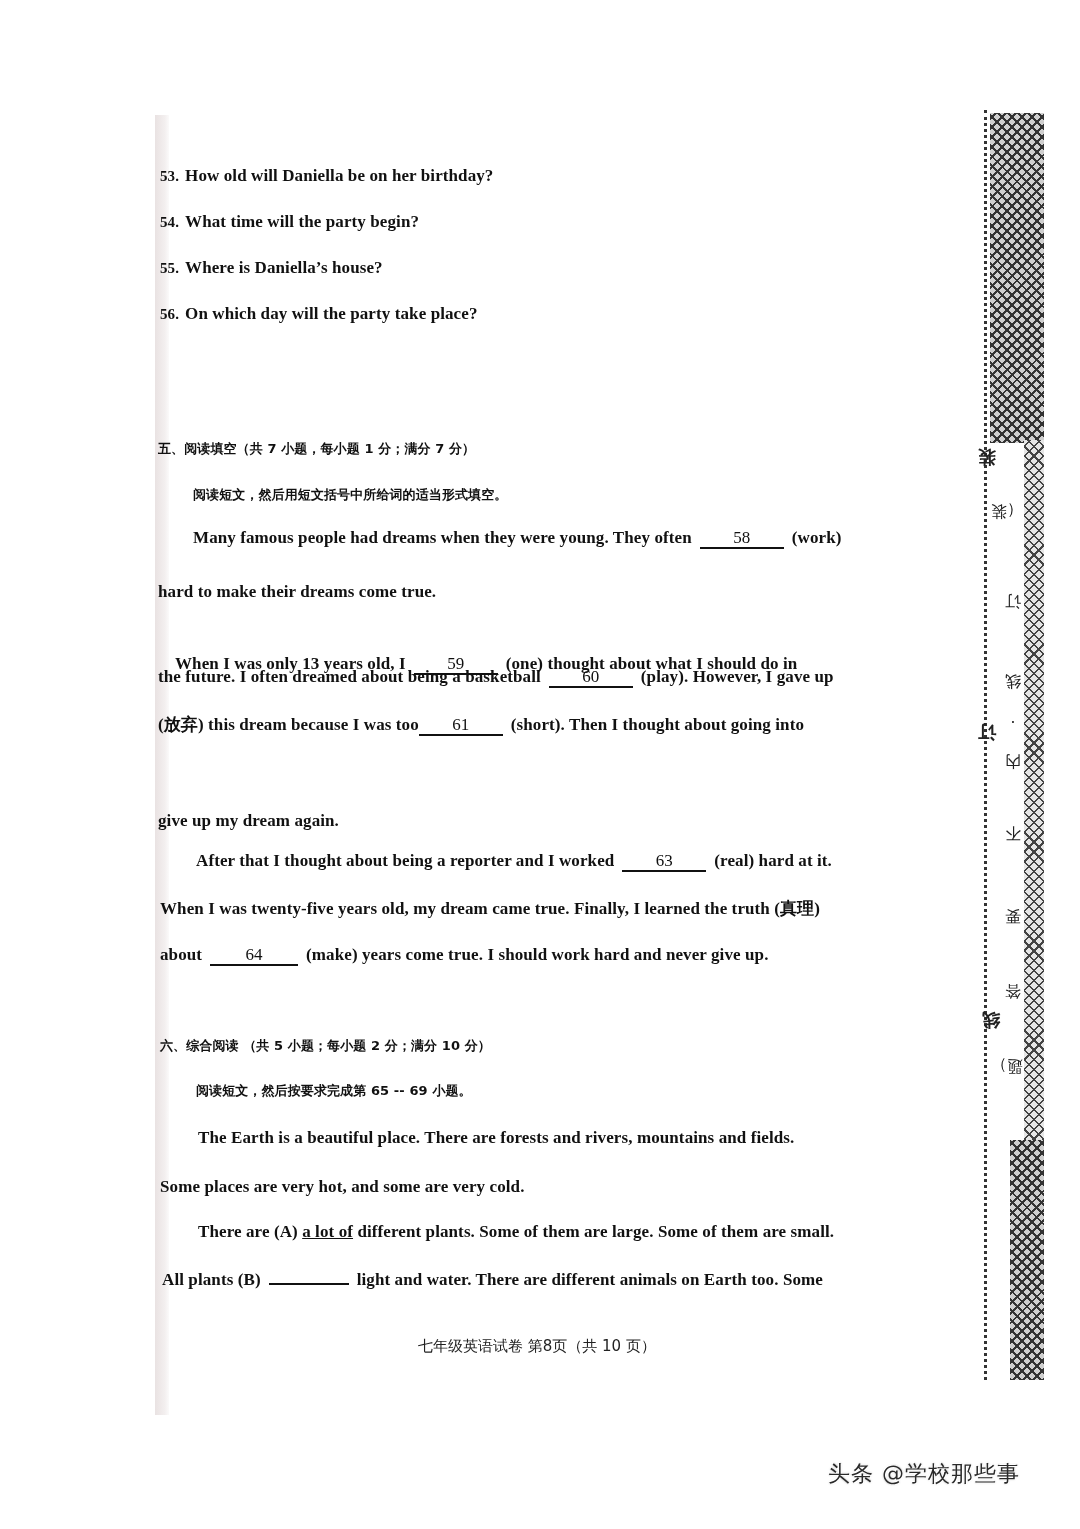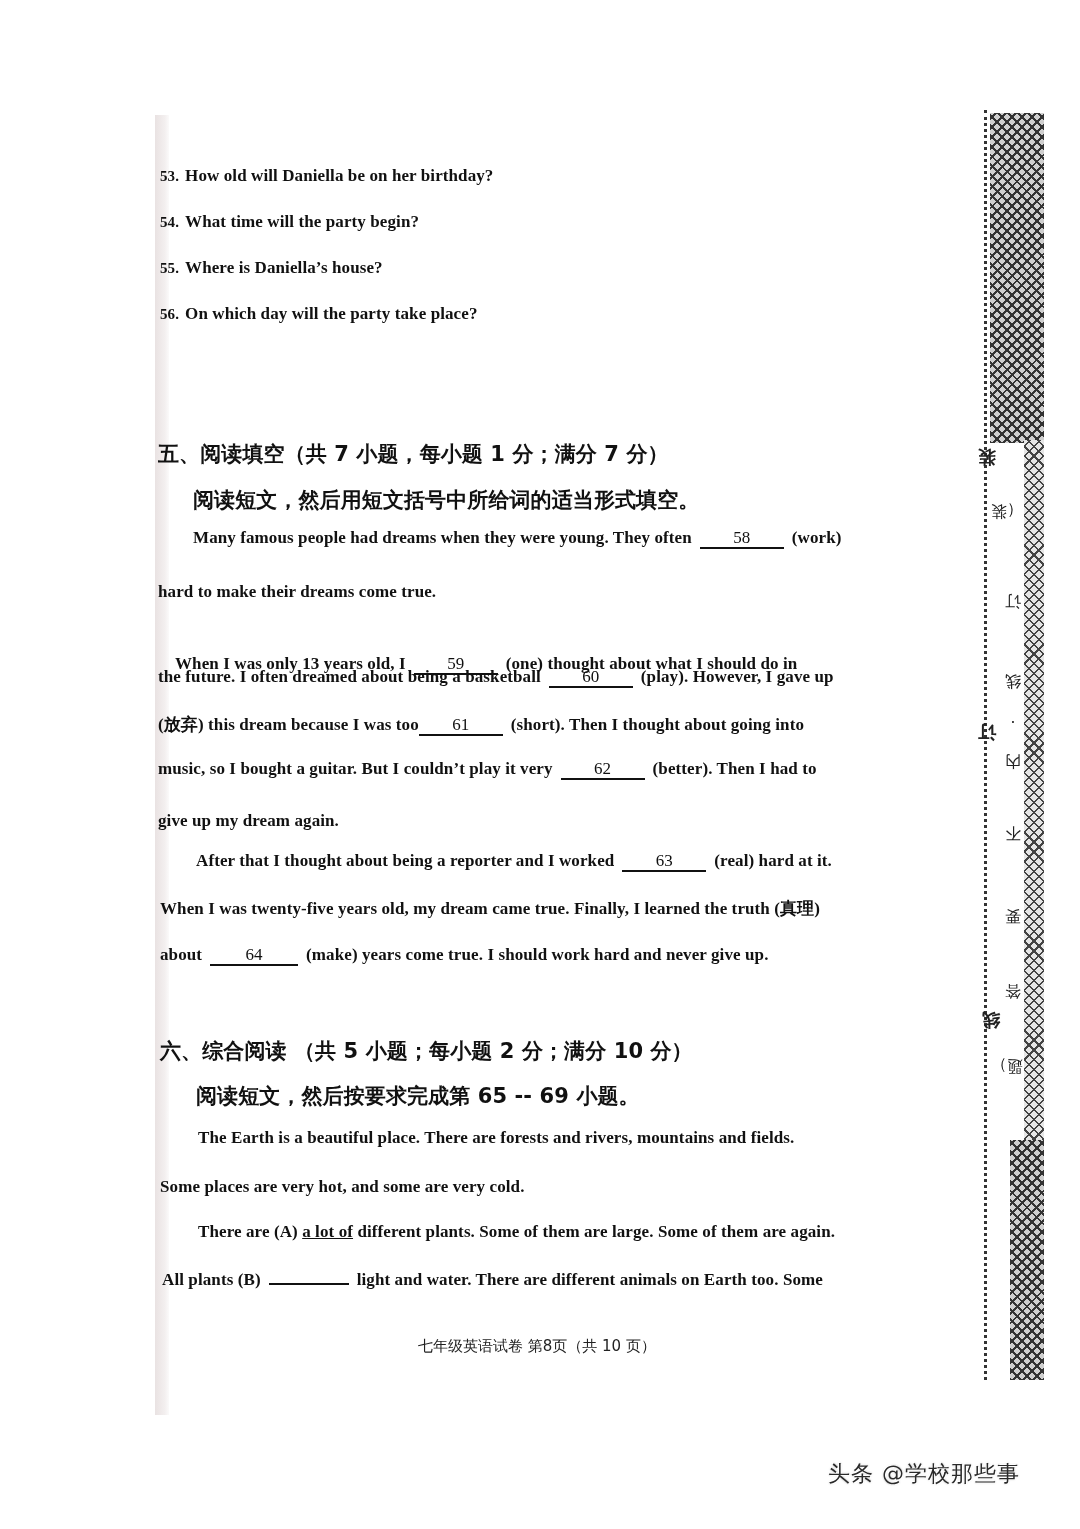--- a/index.html
+++ b/index.html
@@ -9,21 +9,21 @@
       font-family:"Liberation Serif", "DejaVu Serif", serif;
       color:#111;
     }
     .scan-shadow {
       position:absolute; left:155px; top:115px; width:14px; height:1300px;
       background:linear-gradient(90deg,#e9e2e2,#f3efef 70%,#fbfafa);
     }
     .page { position:absolute; left:0; top:0; width:1080px; height:1529px; }
     .line { position:absolute; white-space:nowrap; font-weight:bold; font-size:17px; letter-spacing:0.1px; }
     .qnum { font-size:15px; margin-right:6px; }
-    .cn { font-family:"DejaVu Sans", sans-serif; font-weight:bold; font-size:21px; }
+    .cn { font-family:"DejaVu Sans", sans-serif; font-weight:bold; font-size:13px; }
     .blank {
       display:inline-block; border-bottom:2px solid #111; text-align:center;
       line-height:18px; font-weight:normal; margin:0 8px;
     }
     .underline { text-decoration:underline; }
     .footer { position:absolute; left:418px; top:1337px; font-family:"DejaVu Sans", sans-serif; font-size:15px; color:#222; white-space:nowrap; }
     .watermark {
       position:absolute; left:828px; top:1459px; font-family:"DejaVu Sans", sans-serif;
       font-size:22px; color:#2a2a2a; letter-spacing:1px;
       text-shadow:1px 1px 0 #fff, -1px -1px 0 #fff, 0 0 2px #999;
@@ -89,41 +89,38 @@
 
   <div class="line" style="left:175px;top:622px;margin-top:32px;">
     <span>When I was only 13 years old, I</span><span class="blank" style="width:84px;">59</span><span>(one) thought about what I should do in</span>
   </div>
   <div class="line" style="left:158px;top:667px;">
     <span>the future. I often dreamed about being a basketball</span><span class="blank" style="width:84px;">60</span><span>(play). However, I gave up</span>
   </div>
   <div class="line" style="left:158px;top:713px;">
     <span>(放弃) this dream because I was too</span><span class="blank" style="width:84px;margin-left:0;">61</span><span>(short). Then I thought about going into</span>
   </div>
-  <div class="line" style="left:158px;top:759px;">
-    <span>music, so I bought a guitar. But I couldn’t play it very</span><span class="blank" style="width:84px;">62</span><span>(better). Then I had to</span>
-  </div>
   <div class="line" style="left:158px;top:811px;">give up my dream again.</div>
 
   <div class="line" style="left:196px;top:851px;">
     <span>After that I thought about being a reporter and I worked</span><span class="blank" style="width:84px;">63</span><span>(real) hard at it.</span>
   </div>
   <div class="line" style="left:160px;top:897px;">When I was twenty-five years old, my dream came true. Finally, I learned the truth (真理)</div>
   <div class="line" style="left:160px;top:945px;">
     <span>about</span><span class="blank" style="width:88px;">64</span><span>(make) years come true. I should work hard and never give up.</span>
   </div>
 
   <div class="line cn" style="left:160px;top:1037px;">六、综合阅读 （共 5 小题；每小题 2 分；满分 10 分）</div>
   <div class="line cn" style="left:196px;top:1082px;">阅读短文，然后按要求完成第 65 -- 69 小题。</div>
   <div class="line" style="left:198px;top:1128px;">The Earth is a beautiful place. There are forests and rivers, mountains and fields.</div>
   <div class="line" style="left:160px;top:1177px;">Some places are very hot, and some are very cold.</div>
   <div class="line" style="left:198px;top:1222px;">
     <span>There are (A)</span>
     <span class="underline">a lot of</span>
-    <span>different plants. Some of them are large. Some of them are again.</span>
+    <span>different plants. Some of them are large. Some of them are small.</span>
   </div>
   <div class="line" style="left:162px;top:1270px;">
     <span>All plants (B)</span><span class="blank" style="width:80px;"></span><span>light and water. There are different animals on Earth too. Some</span>
   </div>
 
   <div class="footer">七年级英语试卷 第8页（共 10 页）</div>
 
   <div class="dots"></div>
   <div class="lace-wide"></div>
   <div class="lace-narrow"></div>

